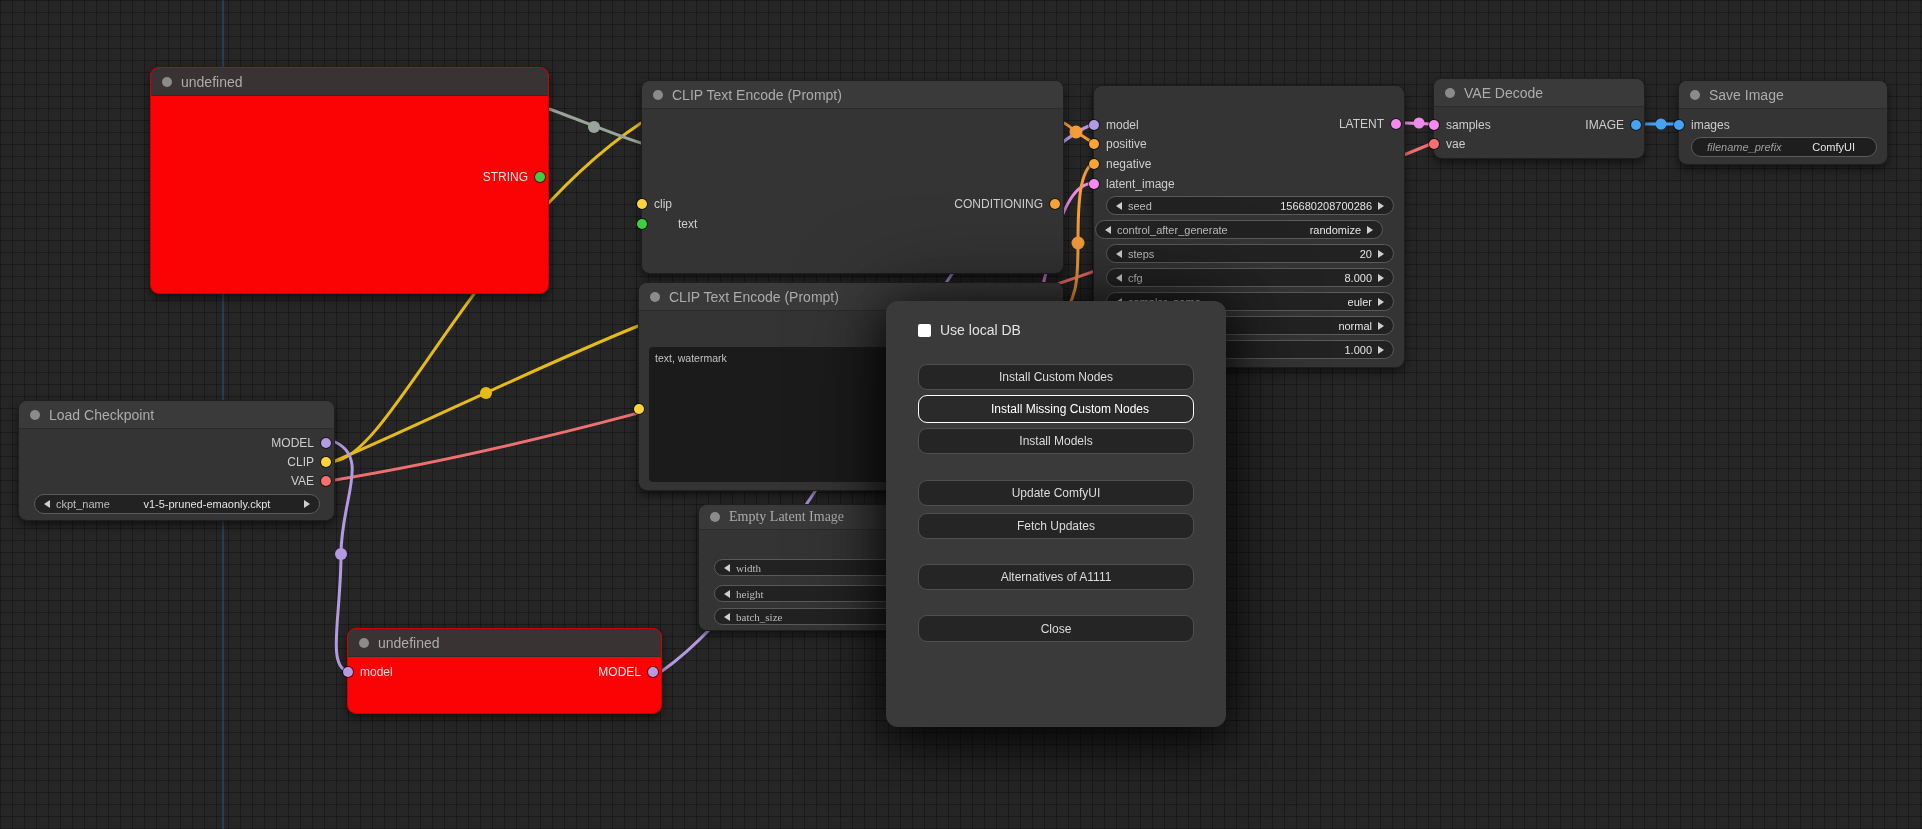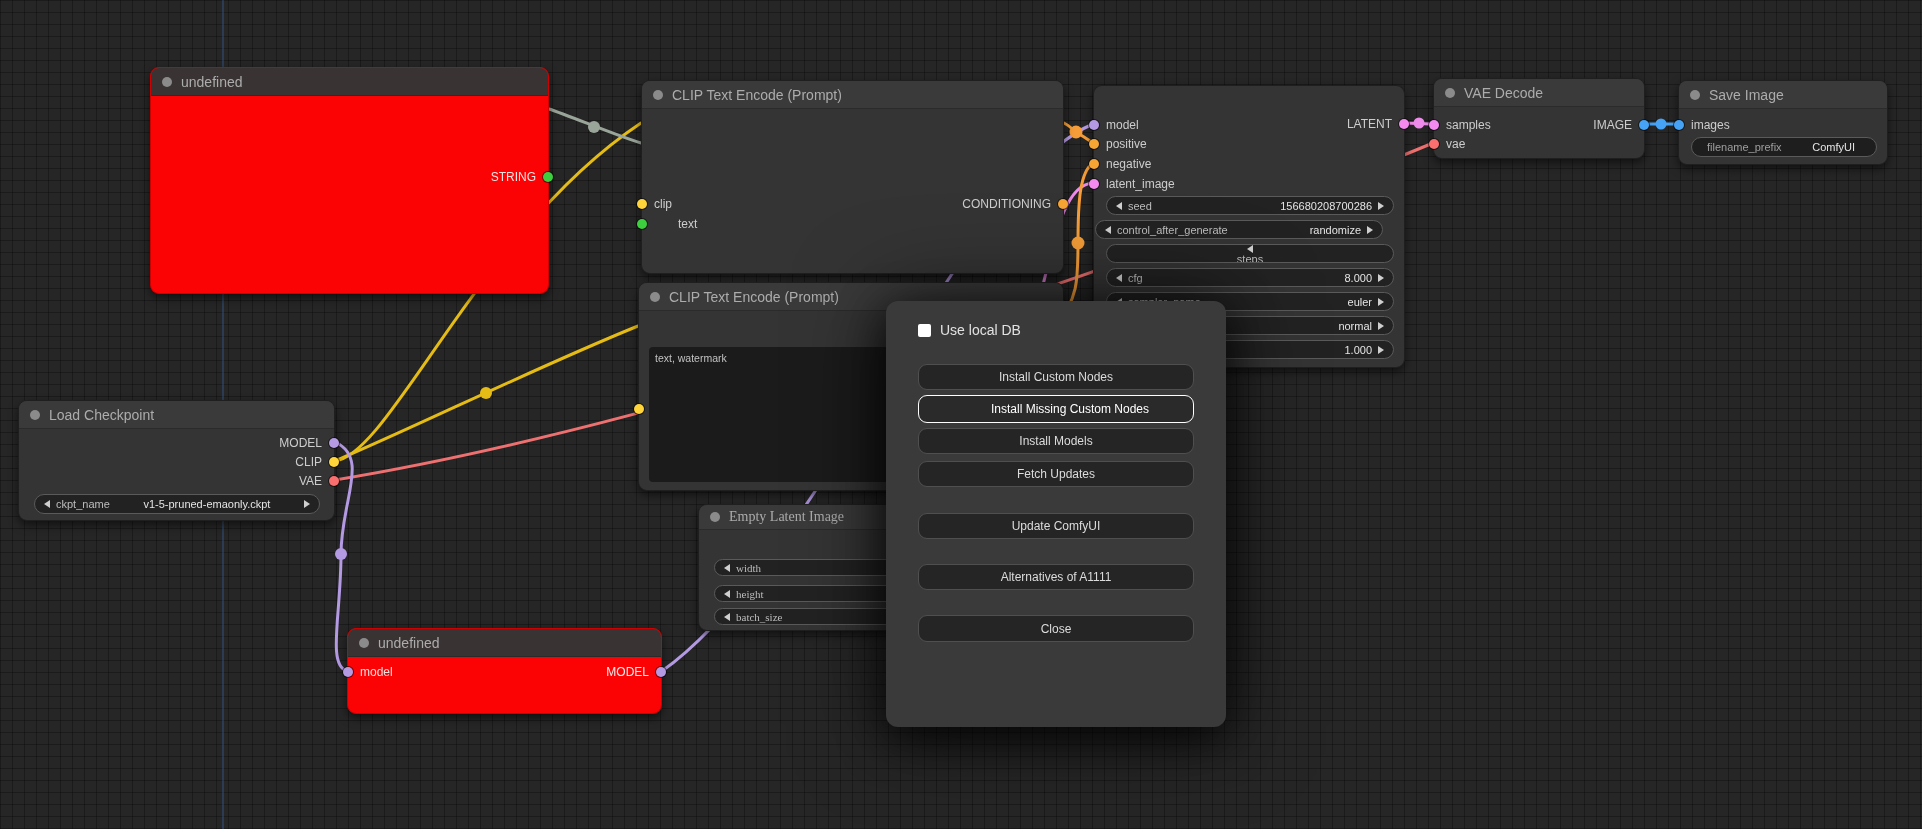--- a/index.html
+++ b/index.html
@@ -26,21 +26,21 @@
   .node-header{
     position:absolute;left:0;top:0;right:0;height:28px;
     background:#3a3a3a;border-radius:8px 8px 0 0;
     display:flex;align-items:center;border-bottom:1px solid #2b2b2b;box-sizing:border-box;
   }
   .node.red .node-header{background:#3a3333;}
   .tdot{width:10px;height:10px;border-radius:50%;background:#8b8b8b;margin:0 9px 0 11px;flex:none;}
   .ntitle{font-size:14px;color:#acacac;white-space:nowrap;overflow:hidden;}
   .port{position:absolute;height:12px;display:flex;align-items:center;font-size:12px;color:#cdcdcd;}
   .port.in{left:0;}
-  .port.out{right:0;flex-direction:row-reverse;}
+  .port.out{right:8px;flex-direction:row-reverse;}
   .pdot{width:10px;height:10px;border-radius:50%;flex:none;box-shadow:0 0 0 1px rgba(0,0,0,0.55);}
   .port.in  .pdot{margin-left:-5px;margin-right:7px;}
   .port.out .pdot{margin-right:-5px;margin-left:7px;}
   .c-model{background:#b49ae3;} .c-clip{background:#ffd43a;} .c-vae{background:#f96e6e;}
   .c-cond{background:#f6a434;}  .c-latent{background:#f48af0;} .c-image{background:#45a2f5;}
   .c-string{background:#3ecf3e;} .c-text{background:#3ecf3e;}
 
   .widget{
     position:absolute;height:19px;background:#222222;border:1px solid #5a5a5a;
     border-radius:10px;display:flex;align-items:center;box-sizing:border-box;
@@ -195,21 +195,21 @@
       <span class="wlabel">seed</span>
       <span class="wvalue">156680208700286</span>
       <span class="arrR"></span>
     </div>
     <div class="widget" style="left:1px;top:134px;width:288px;">
       <span class="arrL"></span>
       <span class="wlabel">control_after_generate</span>
       <span class="wvalue">randomize</span>
       <span class="arrR"></span>
     </div>
-    <div class="widget" style="left:12px;top:158px;width:288px;flex-direction:column;">
+    <div class="widget" style="left:12px;top:158px;width:288px;">
       <span class="arrL"></span>
       <span class="wlabel">steps</span>
       <span class="wvalue">20</span>
       <span class="arrR"></span>
     </div>
     <div class="widget" style="left:12px;top:182px;width:288px;">
       <span class="arrL"></span>
       <span class="wlabel">cfg</span>
       <span class="wvalue">8.000</span>
       <span class="arrR"></span>
@@ -256,21 +256,21 @@
   <div class="node" style="left:1678px;top:80px;width:210px;height:85px;">
     <div class="node-header">
       <span class="tdot"></span>
       <span class="ntitle">Save Image</span>
     </div>
     <div class="port in" style="top:38px;">
       <span class="pdot c-image"></span>
       <span>images</span>
     </div>
     <div class="widget" style="left:12px;top:56px;width:186px;height:20px;background:#1e1e1e;">
-      <span class="wlabel" style="color:#9f9f9f;">filename_prefix</span>
+      <span class="wlabel" style="color:#9f9f9f;font-style:italic;">filename_prefix</span>
       <span class="wvalue" style="margin-right:12px;">ComfyUI</span>
     </div>
   </div>
 
   <div class="node" style="left:18px;top:400px;width:317px;height:121px;">
     <div class="node-header">
       <span class="tdot"></span>
       <span class="ntitle">Load Checkpoint</span>
     </div>
     <div class="port out" style="top:36px;">
@@ -309,18 +309,18 @@
   </div>
 
   <div id="manager-dialog">
     <div id="dlg-check-row">
       <span id="dlg-checkbox"></span>
       <span>Use local DB</span>
     </div>
     <div class="dlg-btn mt26">Install Custom Nodes</div>
     <div class="dlg-btn hl mt5">Install Missing Custom Nodes</div>
     <div class="dlg-btn mt5">Install Models</div>
+    <div class="dlg-btn mt26">Update ComfyUI</div>
     <div class="dlg-btn mt7">Fetch Updates</div>
-    <div class="dlg-btn mt26">Update ComfyUI</div>
     <div class="dlg-btn mt25">Alternatives of A1111</div>
     <div class="dlg-btn mt25" style="height:25px;">Close</div>
   </div>
 </div>
 
 </body></html>

